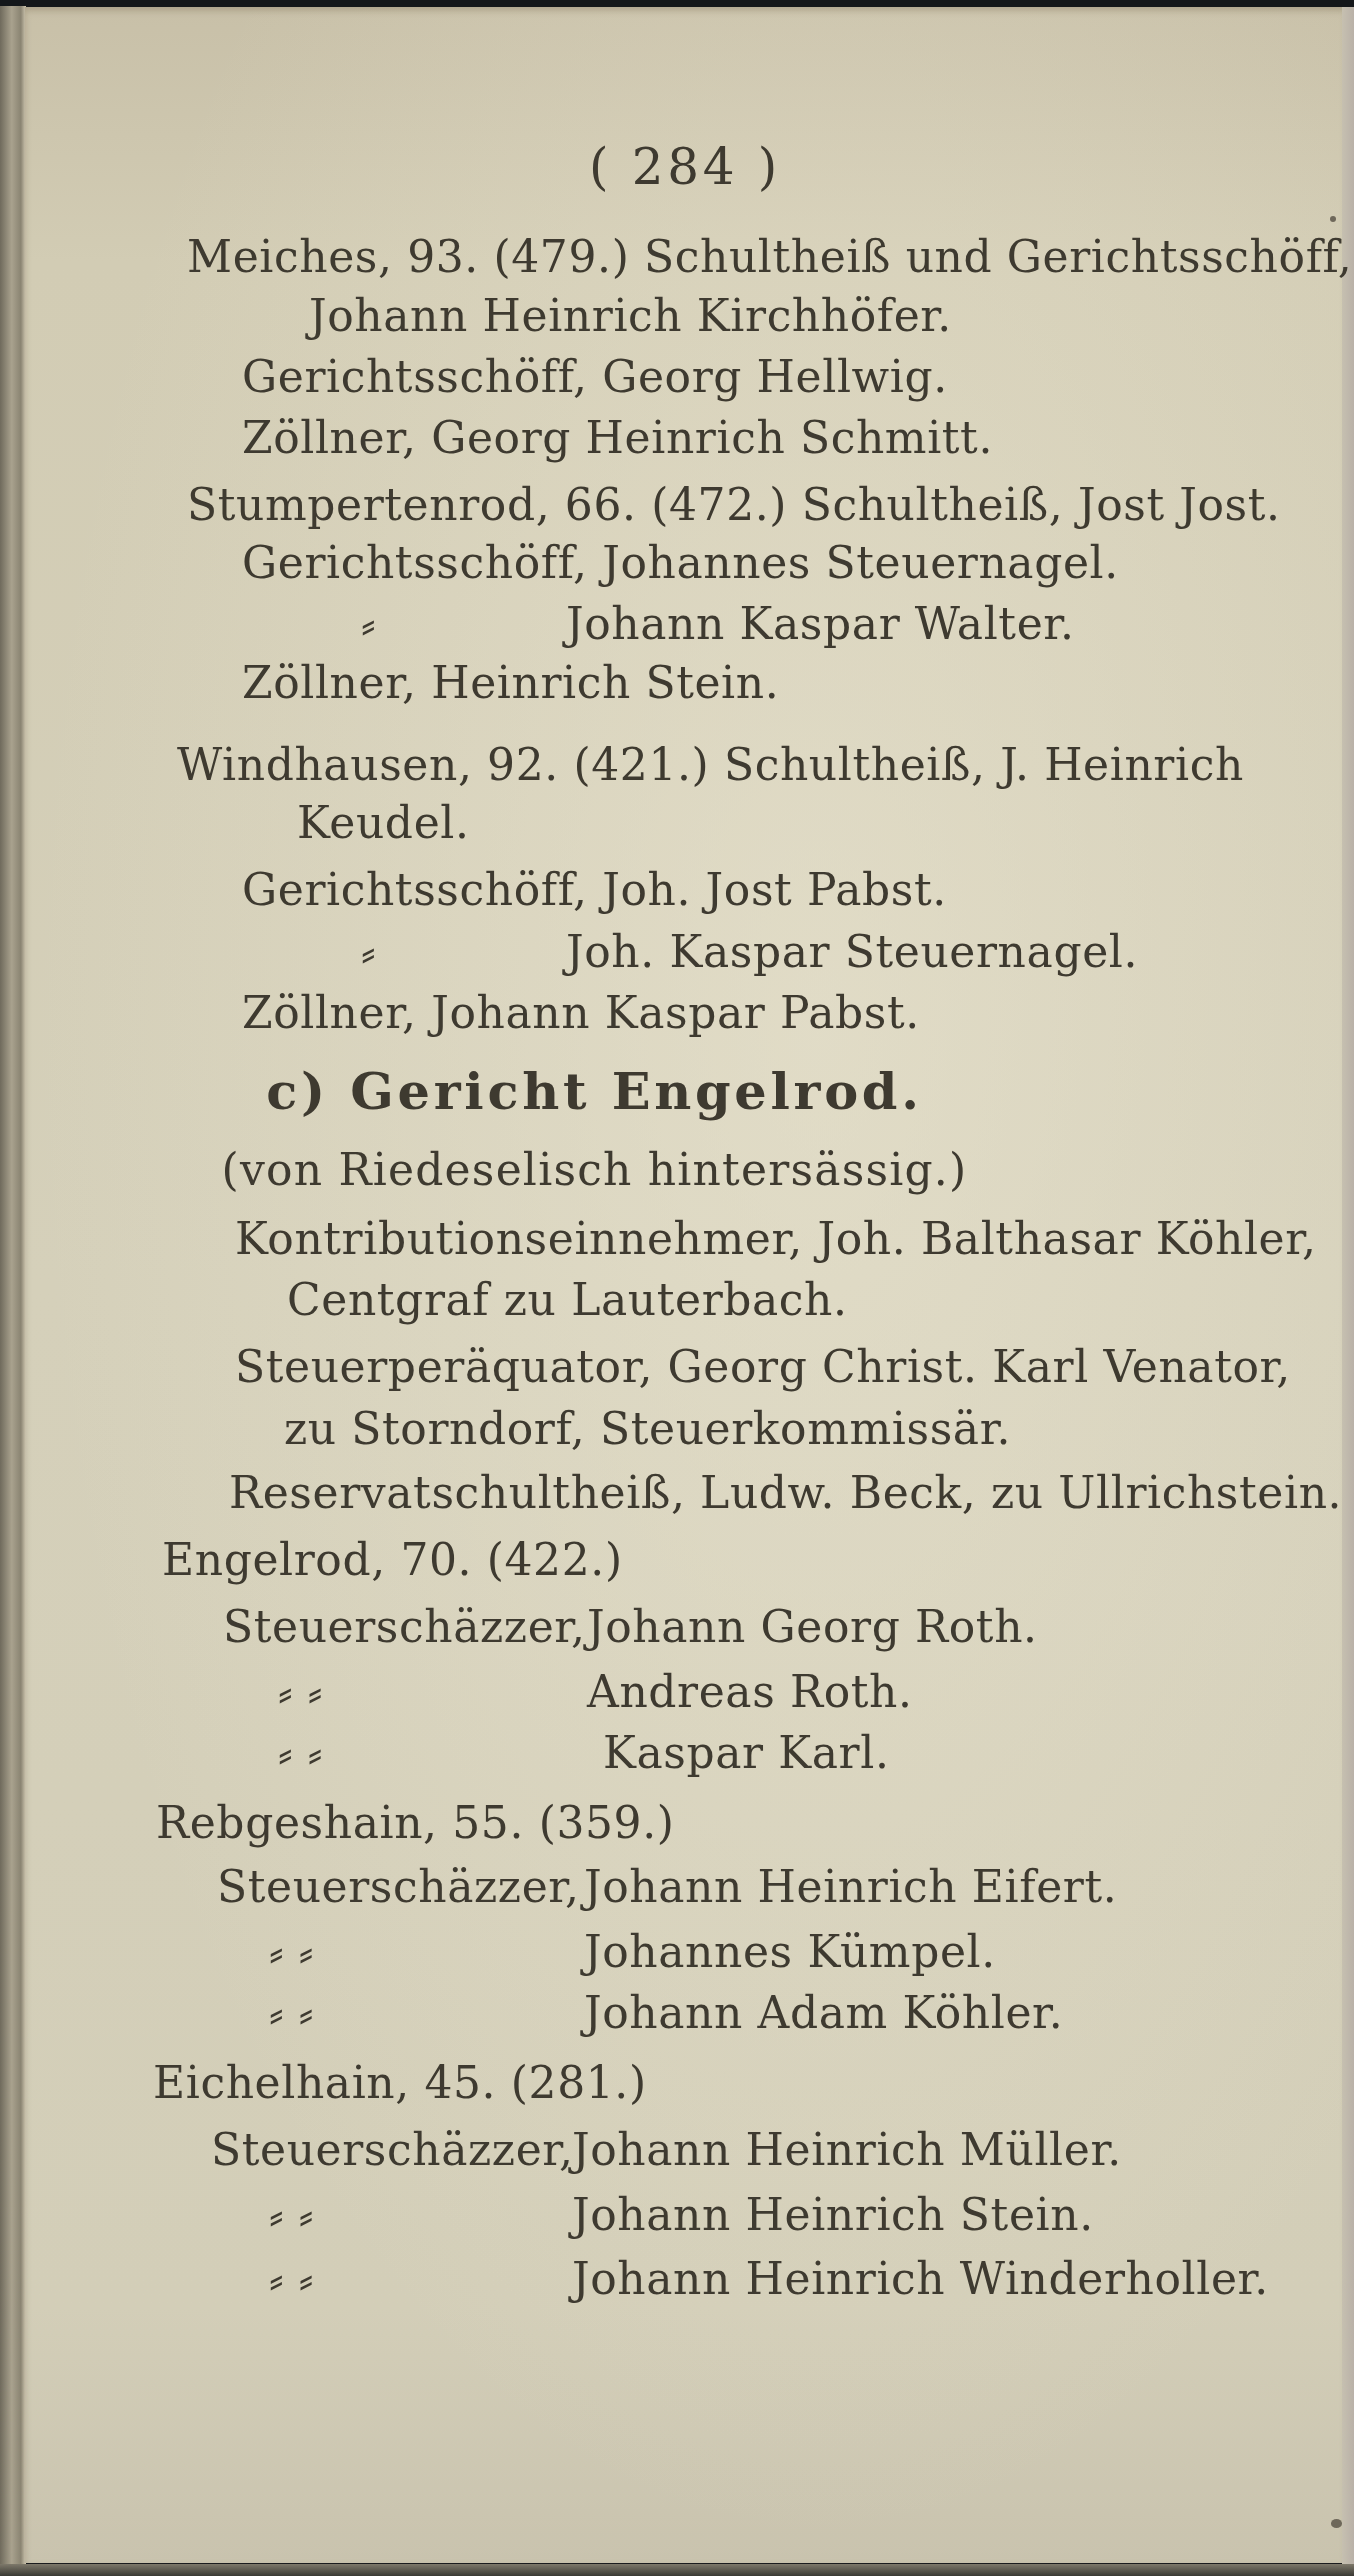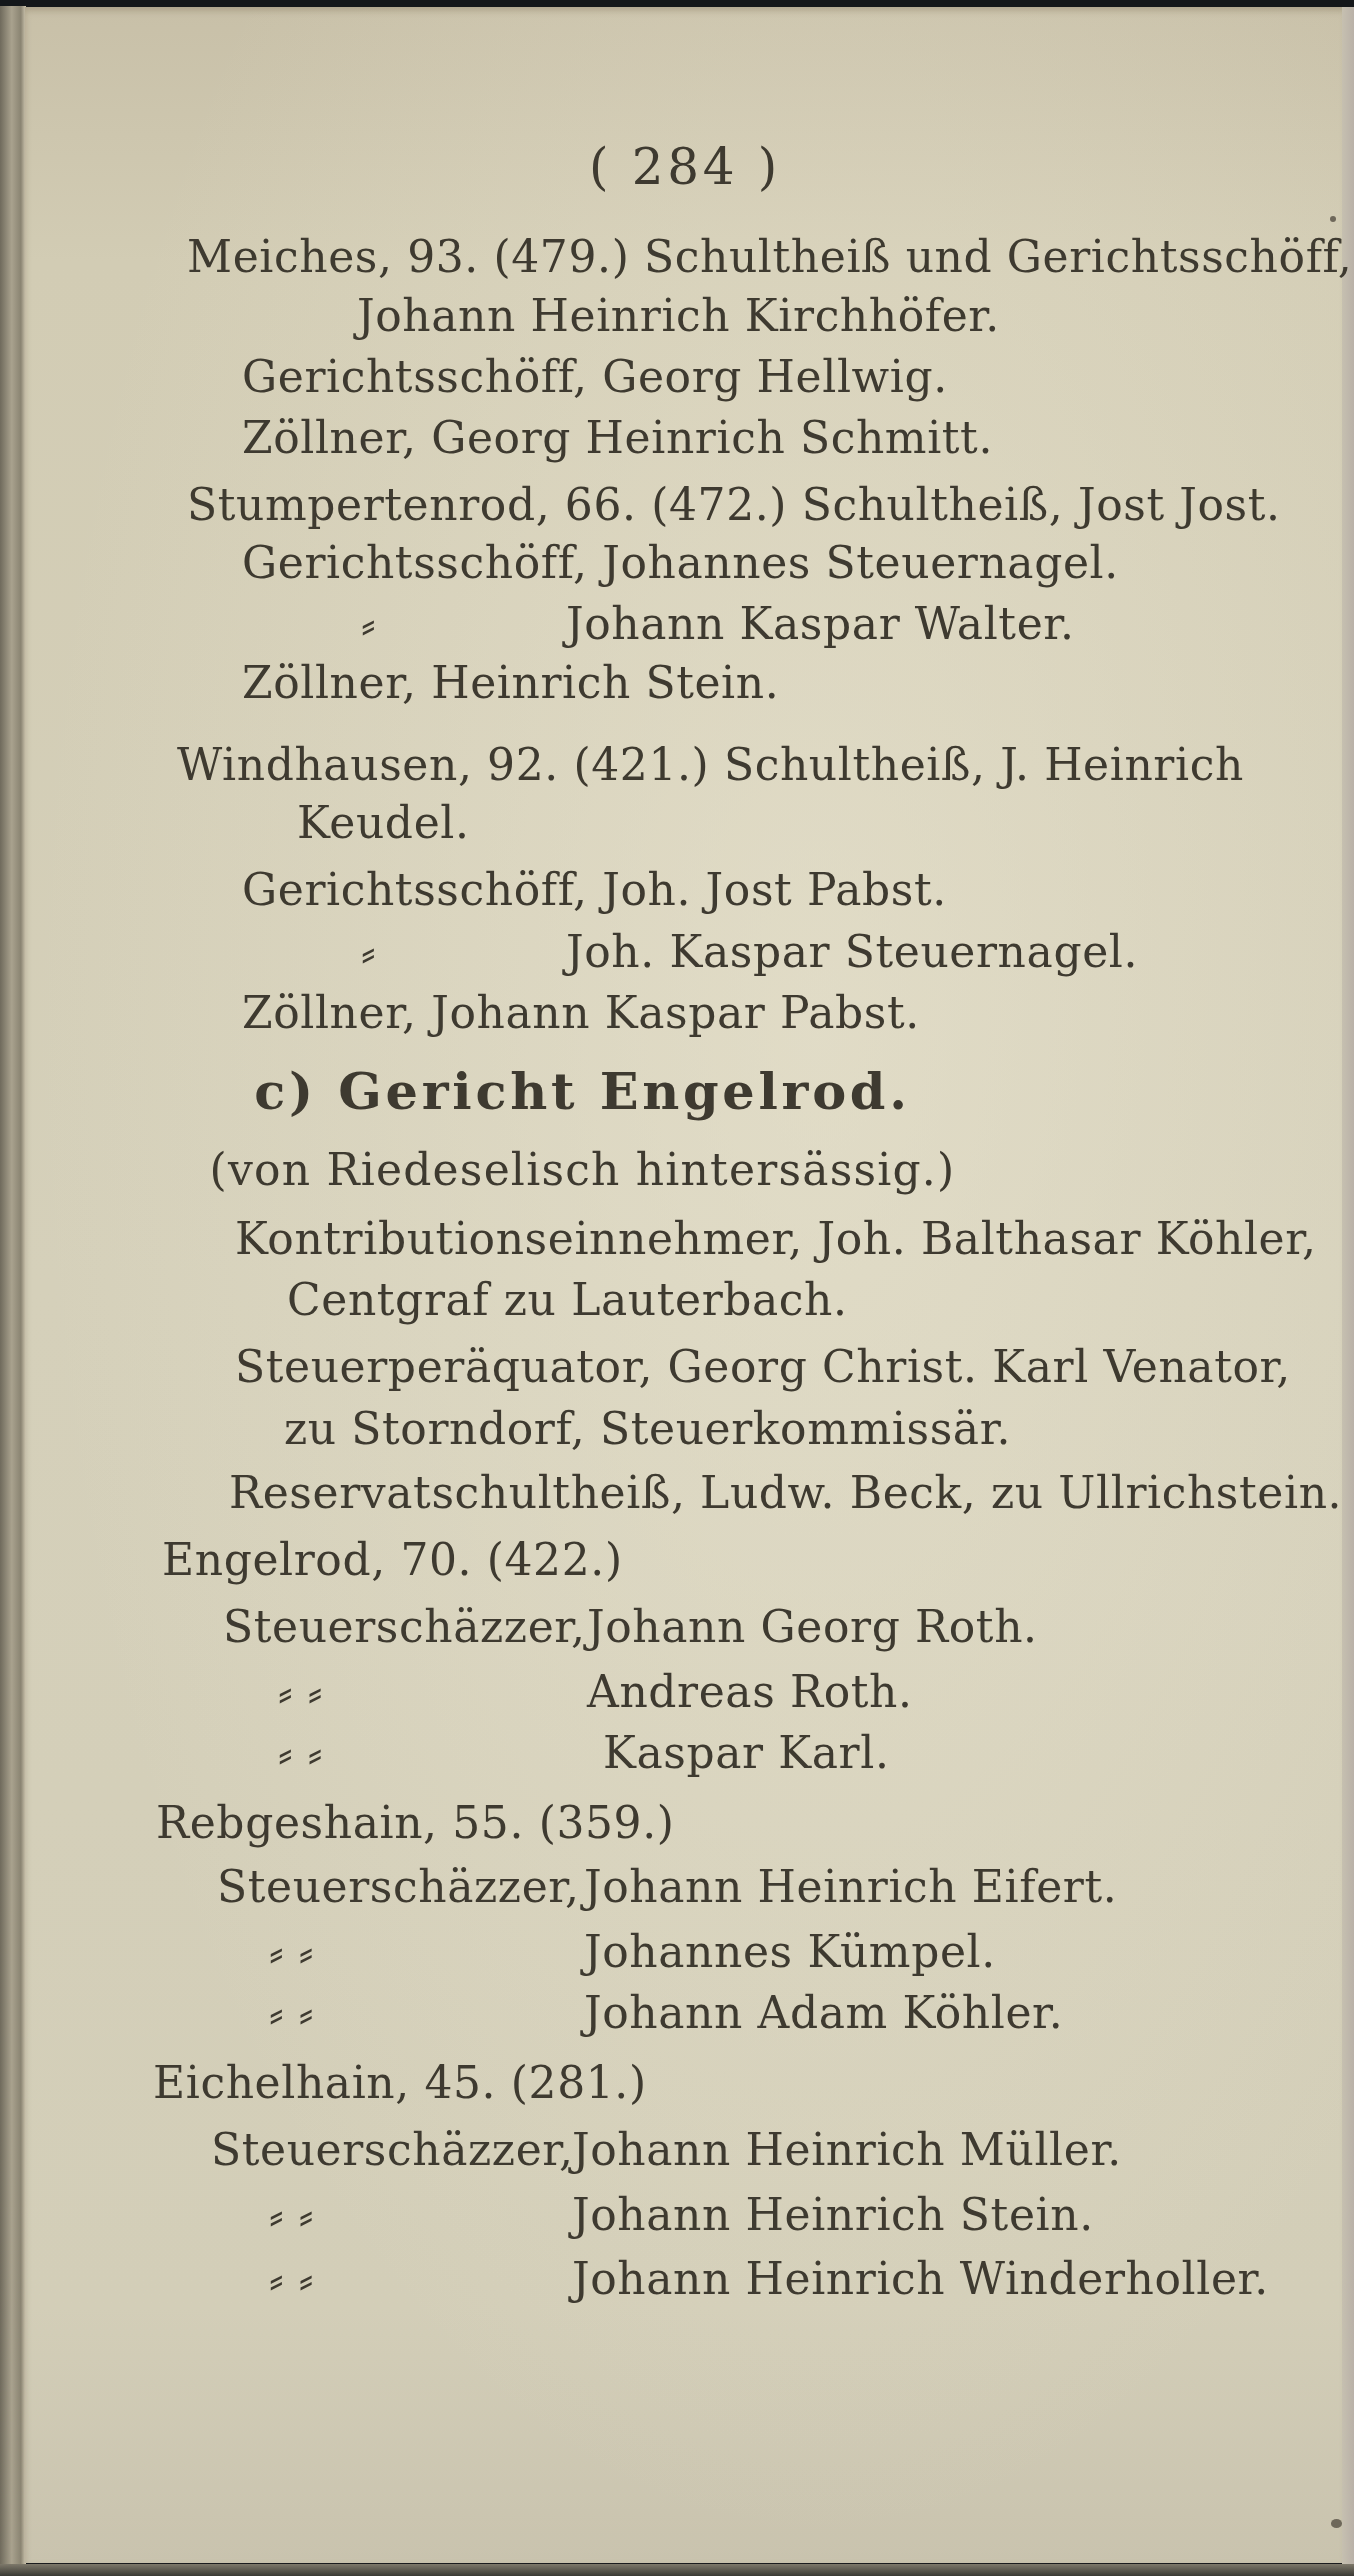--- a/index.html
+++ b/index.html
@@ -59,21 +59,21 @@
     }
     .line {
       position: absolute;
       font-size: 44px;
       line-height: 1;
       white-space: nowrap;
       letter-spacing: 0.6px;
     }
     .heading {
       position: absolute;
-      left: 0; width: 1165px;
+      left: 12px; width: 1165px;
       text-align: center;
       white-space: nowrap;
     }
     .heading.main {
       font-size: 51px;
       letter-spacing: 3.7px;
       font-weight: bold;
     }
     .heading.sub {
       font-size: 44px;
@@ -90,21 +90,21 @@
 
 <div class="top-strip"></div>
 <div class="binding"></div>
 <div class="page"></div>
 <div class="page-edge-right"></div>
 <div class="bottom-strip"></div>
 
 <div class="page-number">( 284 )</div>
 
 <div class="line" style="left:187px; top:235px;">Meiches, 93. (479.) Schultheiß und Gerichtsschöff,</div>
-<div class="line" style="left:309px; top:294px;margin-left:48px;">Johann Heinrich Kirchhöfer.</div>
+<div class="line" style="left:309px; top:294px;">Johann Heinrich Kirchhöfer.</div>
 <div class="line" style="left:242px; top:355px;">Gerichtsschöff, Georg Hellwig.</div>
 <div class="line" style="left:242px; top:416px;">Zöllner, Georg Heinrich Schmitt.</div>
 
 <div class="line" style="left:187px; top:483px;">Stumpertenrod, 66. (472.) Schultheiß, Jost Jost.</div>
 <div class="line" style="left:242px; top:541px;">Gerichtsschöff, Johannes Steuernagel.</div>
 <div class="line" style="left:361px; top:602px;">⸗</div>
 <div class="line" style="left:566px; top:602px;">Johann Kaspar Walter.</div>
 <div class="line" style="left:242px; top:661px;">Zöllner, Heinrich Stein.</div>
 
 <div class="line" style="left:177px; top:743px;">Windhausen, 92. (421.) Schultheiß, J. Heinrich</div>

